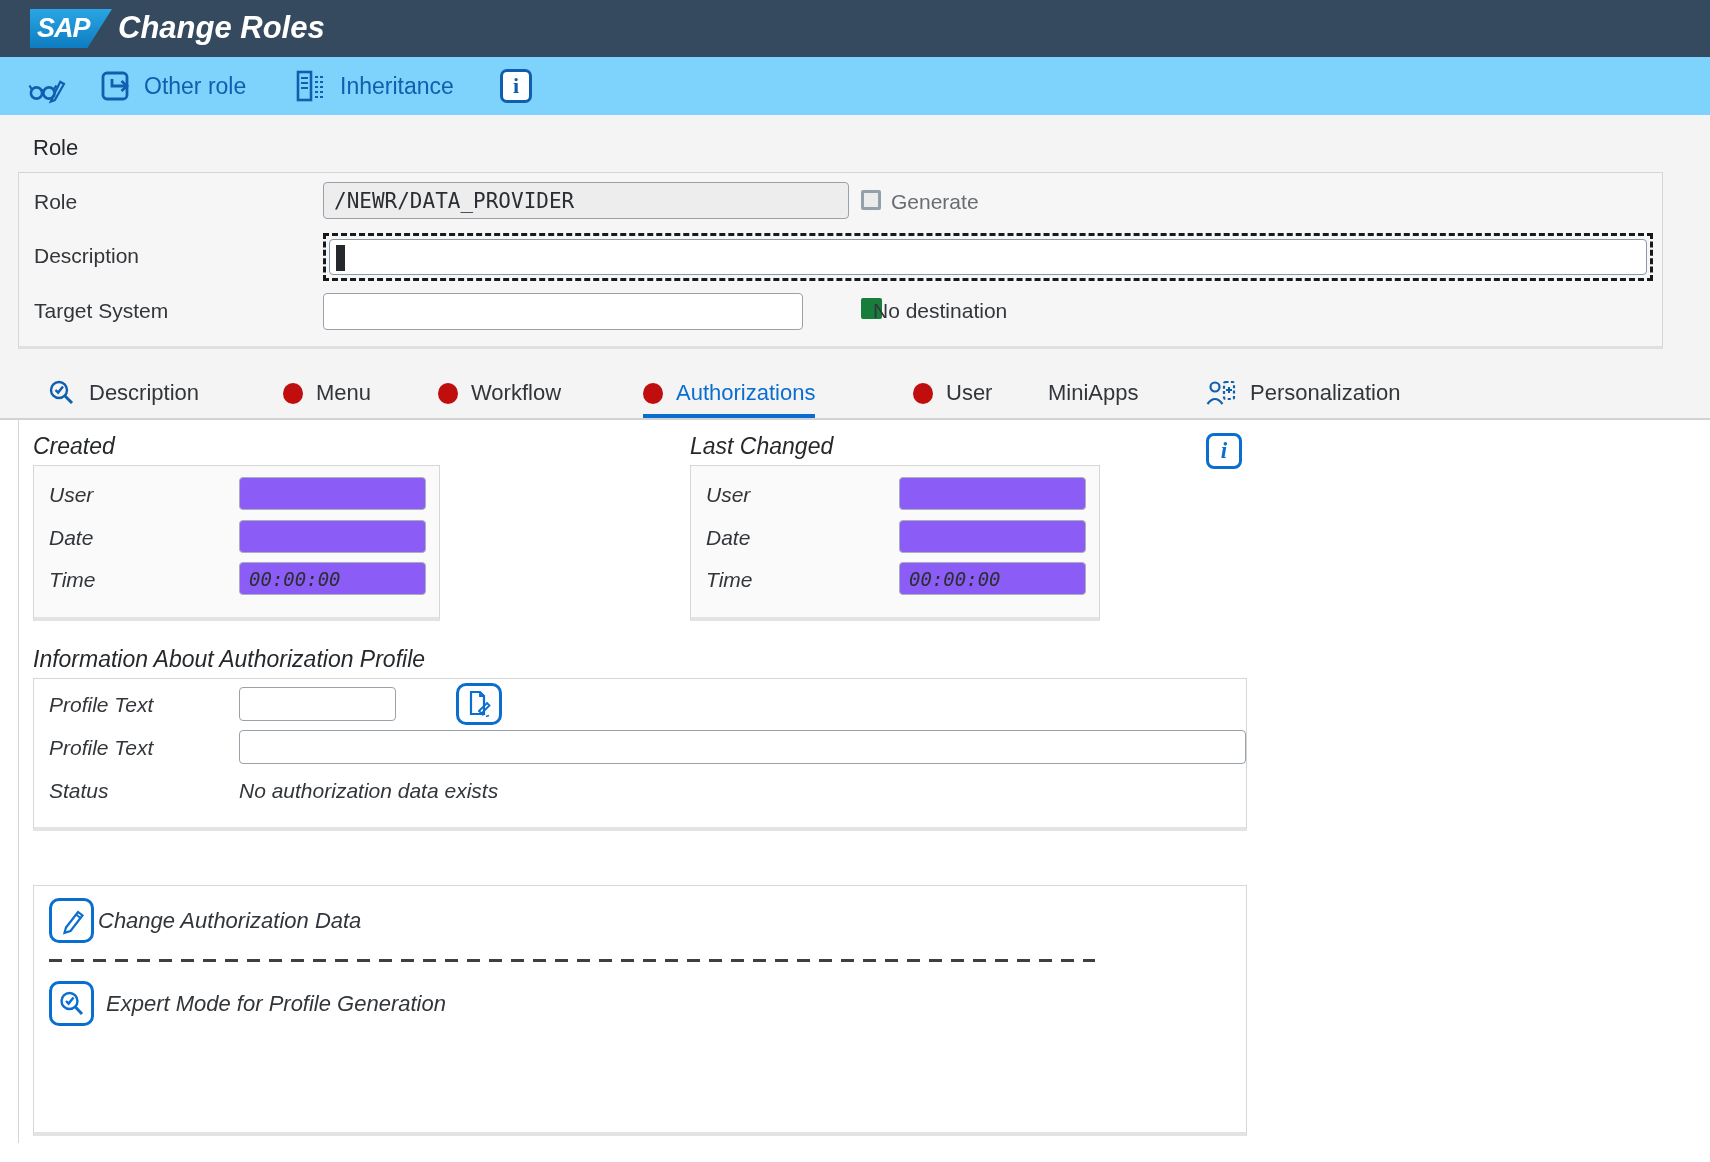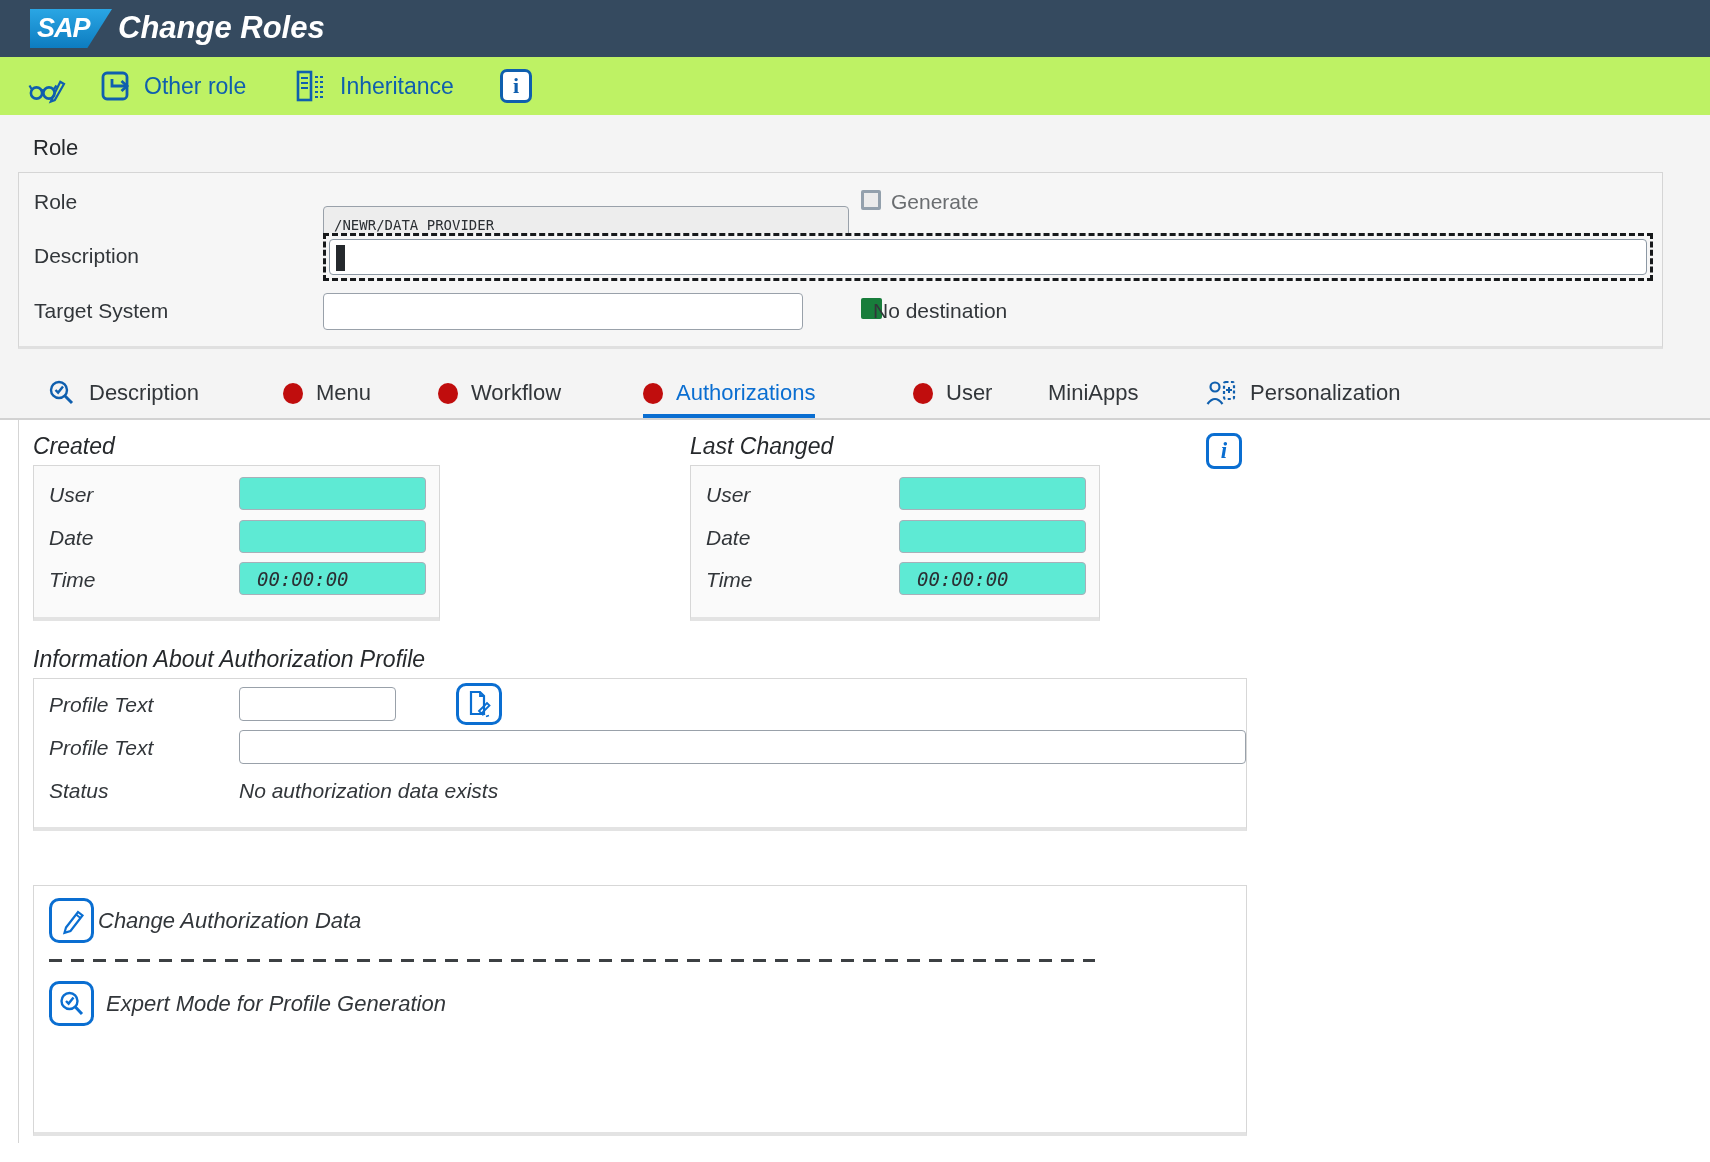--- a/index.html
+++ b/index.html
@@ -32,21 +32,21 @@
     letter-spacing: -1px;
   }
   .title-text {
     position: absolute; left: 118px; top: 10px;
     color: #ffffff; font-style: italic; font-weight: bold; font-size: 31px;
   }
 
   
   .toolbar {
     position: absolute; left: 0; top: 57px; width: 1710px; height: 60px;
-    background: #bef264; border-bottom: 2px solid #cfcfcf;
+    background: #7dd3fc; border-bottom: 2px solid #cfcfcf;
   }
   .tb-item { position: absolute; display: flex; align-items: center; gap: 11px; height: 40px; top: 9px; cursor: default; }
   .tb-label { font-size: 23px; color: #0f5fae; }
   .info-btn {
     width: 32px; height: 34px; border: 3px solid #0f5fae; border-radius: 7px;
     display: flex; align-items: center; justify-content: center;
     color: #0f5fae; font-family: "Liberation Serif", serif;
     font-weight: bold; font-size: 22px; background: #fff;
   }
 
@@ -59,22 +59,22 @@
 
   .section-heading { font-size: 22px; color: #26292c; }
 
   .role-box {
     position: absolute; left: 18px; top: 57px; width: 1645px; height: 177px;
     background: #f6f6f6; border: 1px solid #d5d5d5; border-bottom: 3px solid #e0e0e0;
   }
   .fld-label { position: absolute; left: 15px; font-size: 21px; color: #32363a; }
   .ro-field {
     position: absolute; background: #ededed; border: 1px solid #99a1aa; border-radius: 4px;
-    font-family: "DejaVu Sans Mono", monospace; font-size: 14px;
-    display: flex; align-items: center; padding-left: 10px; color: #2b2f33; margin-top: 24px;
+    font-family: "DejaVu Sans Mono", monospace; font-size: 21px;
+    display: flex; align-items: center; padding-left: 10px; color: #2b2f33;
   }
   .wh-field {
     position: absolute; background: #ffffff; border: 1px solid #99a1aa; border-radius: 4px;
     font-size: 20px; padding: 0 8px;
   }
   .focus-wrap {
     position: absolute; left: 304px; top: 60px; width: 1330px; height: 48px;
     border: 3px dashed #17191b; background: #f6f6f6;
   }
   .focus-input {
@@ -105,24 +105,24 @@
 
   .group-box {
     position: absolute; background: #fafafa;
     border: 1px solid #d7d7d7; border-bottom: 4px solid #e3e3e3;
   }
   .white-box {
     position: absolute; background: #ffffff;
     border: 1px solid #d7d7d7; border-bottom: 4px solid #e3e3e3;
   }
   .small-ro {
-    position: absolute; background: #5eead4; border: 1px solid #a8b0b9; border-radius: 4px;
+    position: absolute; background: #8b5cf6; border: 1px solid #a8b0b9; border-radius: 4px;
     width: 187px; height: 33px;
     font-family: "DejaVu Sans Mono", monospace; font-size: 19px;
-    display: flex; align-items: center; padding-left: 17px; color: #2b2f33;
+    display: flex; align-items: center; padding-left: 9px; color: #2b2f33;
   }
   .icon-btn {
     position: absolute; border: 3px solid #0a6ed1; border-radius: 10px; background: #ffffff;
     display: flex; align-items: center; justify-content: center; color: #0a6ed1;
   }
   .row-label { position: absolute; font-size: 21px; color: #32363a; }
   .dash-line {
     position: absolute; height: 3px;
     background: repeating-linear-gradient(90deg, #3c4043 0 13px, transparent 13px 22px);
   }

